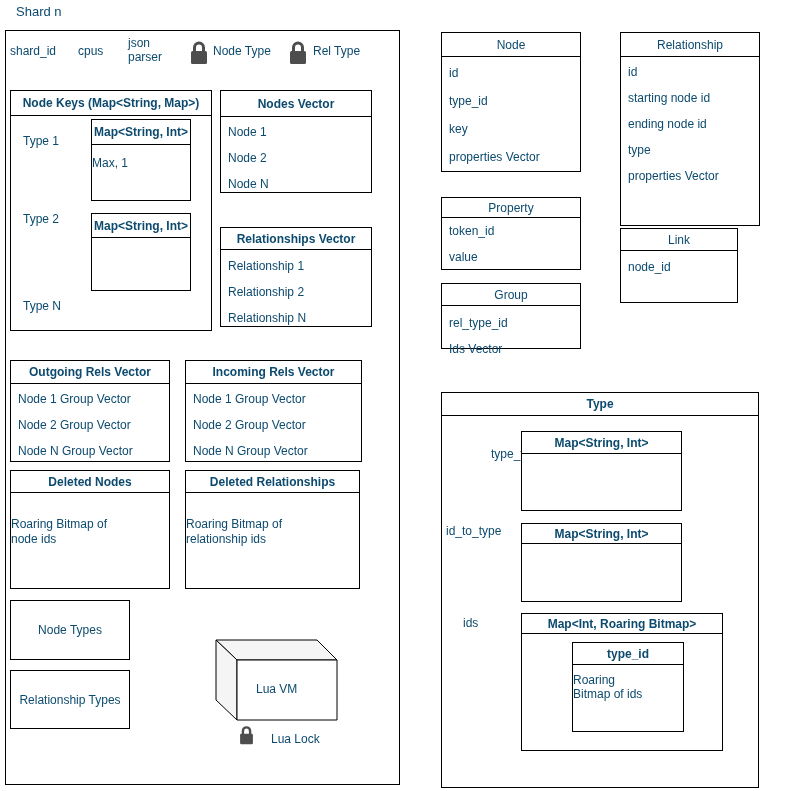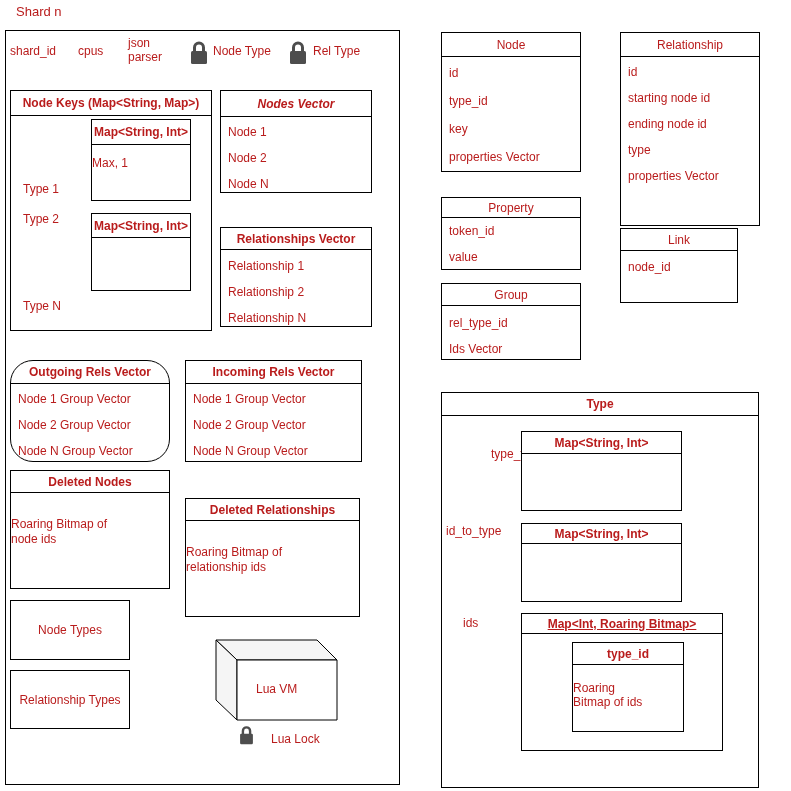--- a/index.html
+++ b/index.html
@@ -1,19 +1,19 @@
 <!DOCTYPE html>
 <html><head>
 <meta charset="utf-8">
 <style>
   * { margin:0; padding:0; box-sizing:border-box; }
   html,body { background:#fff; }
   .canvas {
     position:relative; width:791px; height:791px; background:#ffffff;
-    font-family:"Liberation Sans", sans-serif; font-size:12px; color:#b91c1c;
+    font-family:"Liberation Sans", sans-serif; font-size:12px; color:#0c4a6e;
     overflow:hidden;
     padding-left:40px;
   }
   .abs { position:absolute; }
   .box { position:absolute; border:1px solid #000; background:#fff; }
   .box-title {
     display:flex; align-items:center; justify-content:center;
     font-weight:bold; border-bottom:1px solid #000; text-align:center;
     padding:0 2px;
   }
@@ -51,51 +51,51 @@
   <span class="abs" style="left:289px; top:40px;">
     <svg width="18" height="25" viewBox="0 0 18 25">
       <path d="M4.5 11.5 V7.5 a4.5 4.5 0 0 1 9 0 V11.5" fill="none" stroke="#4d4d4d" stroke-width="3"></path>
       <rect x="1" y="11" width="16" height="13" rx="1.5" fill="#4d4d4d"></rect>
     </svg>
   </span>
   <div class="abs" style="left:313px; top:44px;">Rel Type</div>
 
   <div class="box" style="left:10px; top:90px; width:202px; height:241px;">
     <div class="box-title" style="height:25px;">Node Keys (Map&lt;String, Map&gt;)</div>
-    <div class="lbl" style="left:12px; top:43px;margin-top:48px;">Type 1</div>
+    <div class="lbl" style="left:12px; top:43px;">Type 1</div>
     <div class="box" style="left:80px; top:28px; width:100px; height:82px;">
       <div class="box-title" style="height:25px;">Map&lt;String, Int&gt;</div>
       <div class="center" style="padding-top:11px;">Max, 1</div>
     </div>
     <div class="lbl" style="left:12px; top:121px;">Type 2</div>
     <div class="box" style="left:80px; top:122px; width:100px; height:78px;">
       <div class="box-title" style="height:24px;">Map&lt;String, Int&gt;</div>
     </div>
     <div class="lbl" style="left:12px; top:208px;">Type N</div>
   </div>
 
   <div class="box" style="left:220px; top:90px; width:152px; height:103px;">
-    <div class="box-title" style="height:26px;font-style:italic;">Nodes Vector</div>
+    <div class="box-title" style="height:26px;">Nodes Vector</div>
     <div style="padding-top:2px;">
       <div class="row r26">Node 1</div>
       <div class="row r26">Node 2</div>
       <div class="row r26">Node N</div>
     </div>
   </div>
 
   <div class="box" style="left:220px; top:227px; width:152px; height:100px;">
     <div class="box-title" style="height:22px;">Relationships Vector</div>
     <div style="padding-top:3px;">
       <div class="row r26">Relationship 1</div>
       <div class="row r26">Relationship 2</div>
       <div class="row r26">Relationship N</div>
     </div>
   </div>
 
-  <div class="box" style="left:10px; top:360px; width:160px; height:102px;border-radius:23px;">
+  <div class="box" style="left:10px; top:360px; width:160px; height:102px;">
     <div class="box-title" style="height:23px;">Outgoing Rels Vector</div>
     <div style="padding-top:2px;">
       <div class="row r26">Node 1 Group Vector</div>
       <div class="row r26">Node 2 Group Vector</div>
       <div class="row r26">Node N Group Vector</div>
     </div>
   </div>
 
   <div class="box" style="left:185px; top:360px; width:177px; height:102px;">
     <div class="box-title" style="height:23px;">Incoming Rels Vector</div>
@@ -105,21 +105,21 @@
       <div class="row r26">Node N Group Vector</div>
     </div>
   </div>
 
   <div class="box" style="left:10px; top:470px; width:160px; height:119px;">
     <div class="box-title" style="height:22px;">Deleted Nodes</div>
     <div class="pre center" style="padding-top:24px; line-height:15px;">Roaring Bitmap of
 node ids</div>
   </div>
 
-  <div class="box" style="left:185px; top:470px; width:175px; height:119px;margin-top:28px;">
+  <div class="box" style="left:185px; top:470px; width:175px; height:119px;">
     <div class="box-title" style="height:22px;">Deleted Relationships</div>
     <div class="pre center" style="padding-top:24px; line-height:15px;">Roaring Bitmap of
 relationship ids</div>
   </div>
 
   <div class="box flex-center" style="left:10px; top:600px; width:120px; height:60px;">Node Types</div>
   <div class="box flex-center" style="left:10px; top:670px; width:120px; height:59px;">Relationship Types</div>
 
   <span class="abs" style="left:215px; top:638px;">
     <svg width="124" height="84" viewBox="0 0 124 84">
@@ -160,21 +160,21 @@
   </div>
 
   <div class="box" style="left:441px; top:197px; width:140px; height:73px;">
     <div class="box-title regular" style="height:20px;">Property</div>
     <div>
       <div class="row r26">token_id</div>
       <div class="row r26">value</div>
     </div>
   </div>
 
-  <div class="box" style="left:441px; top:283px; width:140px; height:77px;">
+  <div class="box" style="left:441px; top:283px; width:140px; height:66px;">
     <div class="box-title regular" style="height:22px;">Group</div>
     <div style="padding-top:4px;">
       <div class="row r26">rel_type_id</div>
       <div class="row r26">Ids Vector</div>
     </div>
   </div>
 
   <div class="box" style="left:620px; top:228px; width:118px; height:75px;">
     <div class="box-title regular" style="height:22px;">Link</div>
     <div style="padding-top:3px;">
@@ -190,22 +190,22 @@
       <div class="box-title" style="height:22px;">Map&lt;String, Int&gt;</div>
     </div>
 
     <div class="lbl" style="left:4px; top:131px;">id_to_type</div>
     <div class="box" style="left:79px; top:130px; width:161px; height:79px;">
       <div class="box-title" style="height:20px;">Map&lt;String, Int&gt;</div>
     </div>
 
     <div class="lbl" style="left:21px; top:223px;">ids</div>
     <div class="box" style="left:79px; top:220px; width:202px; height:138px;">
-      <div class="box-title" style="height:20px;text-decoration:underline;">Map&lt;Int, Roaring Bitmap&gt;</div>
+      <div class="box-title" style="height:20px;">Map&lt;Int, Roaring Bitmap&gt;</div>
       <div class="box" style="left:50px; top:28px; width:112px; height:90px;">
         <div class="box-title" style="height:22px;">type_id</div>
-        <div class="pre center" style="padding-top:8px; line-height:14px;margin-top:8px;">Roaring
+        <div class="pre center" style="padding-top:8px; line-height:14px;">Roaring
 Bitmap of ids</div>
       </div>
     </div>
   </div>
 
 </div>
 
 </body></html>

